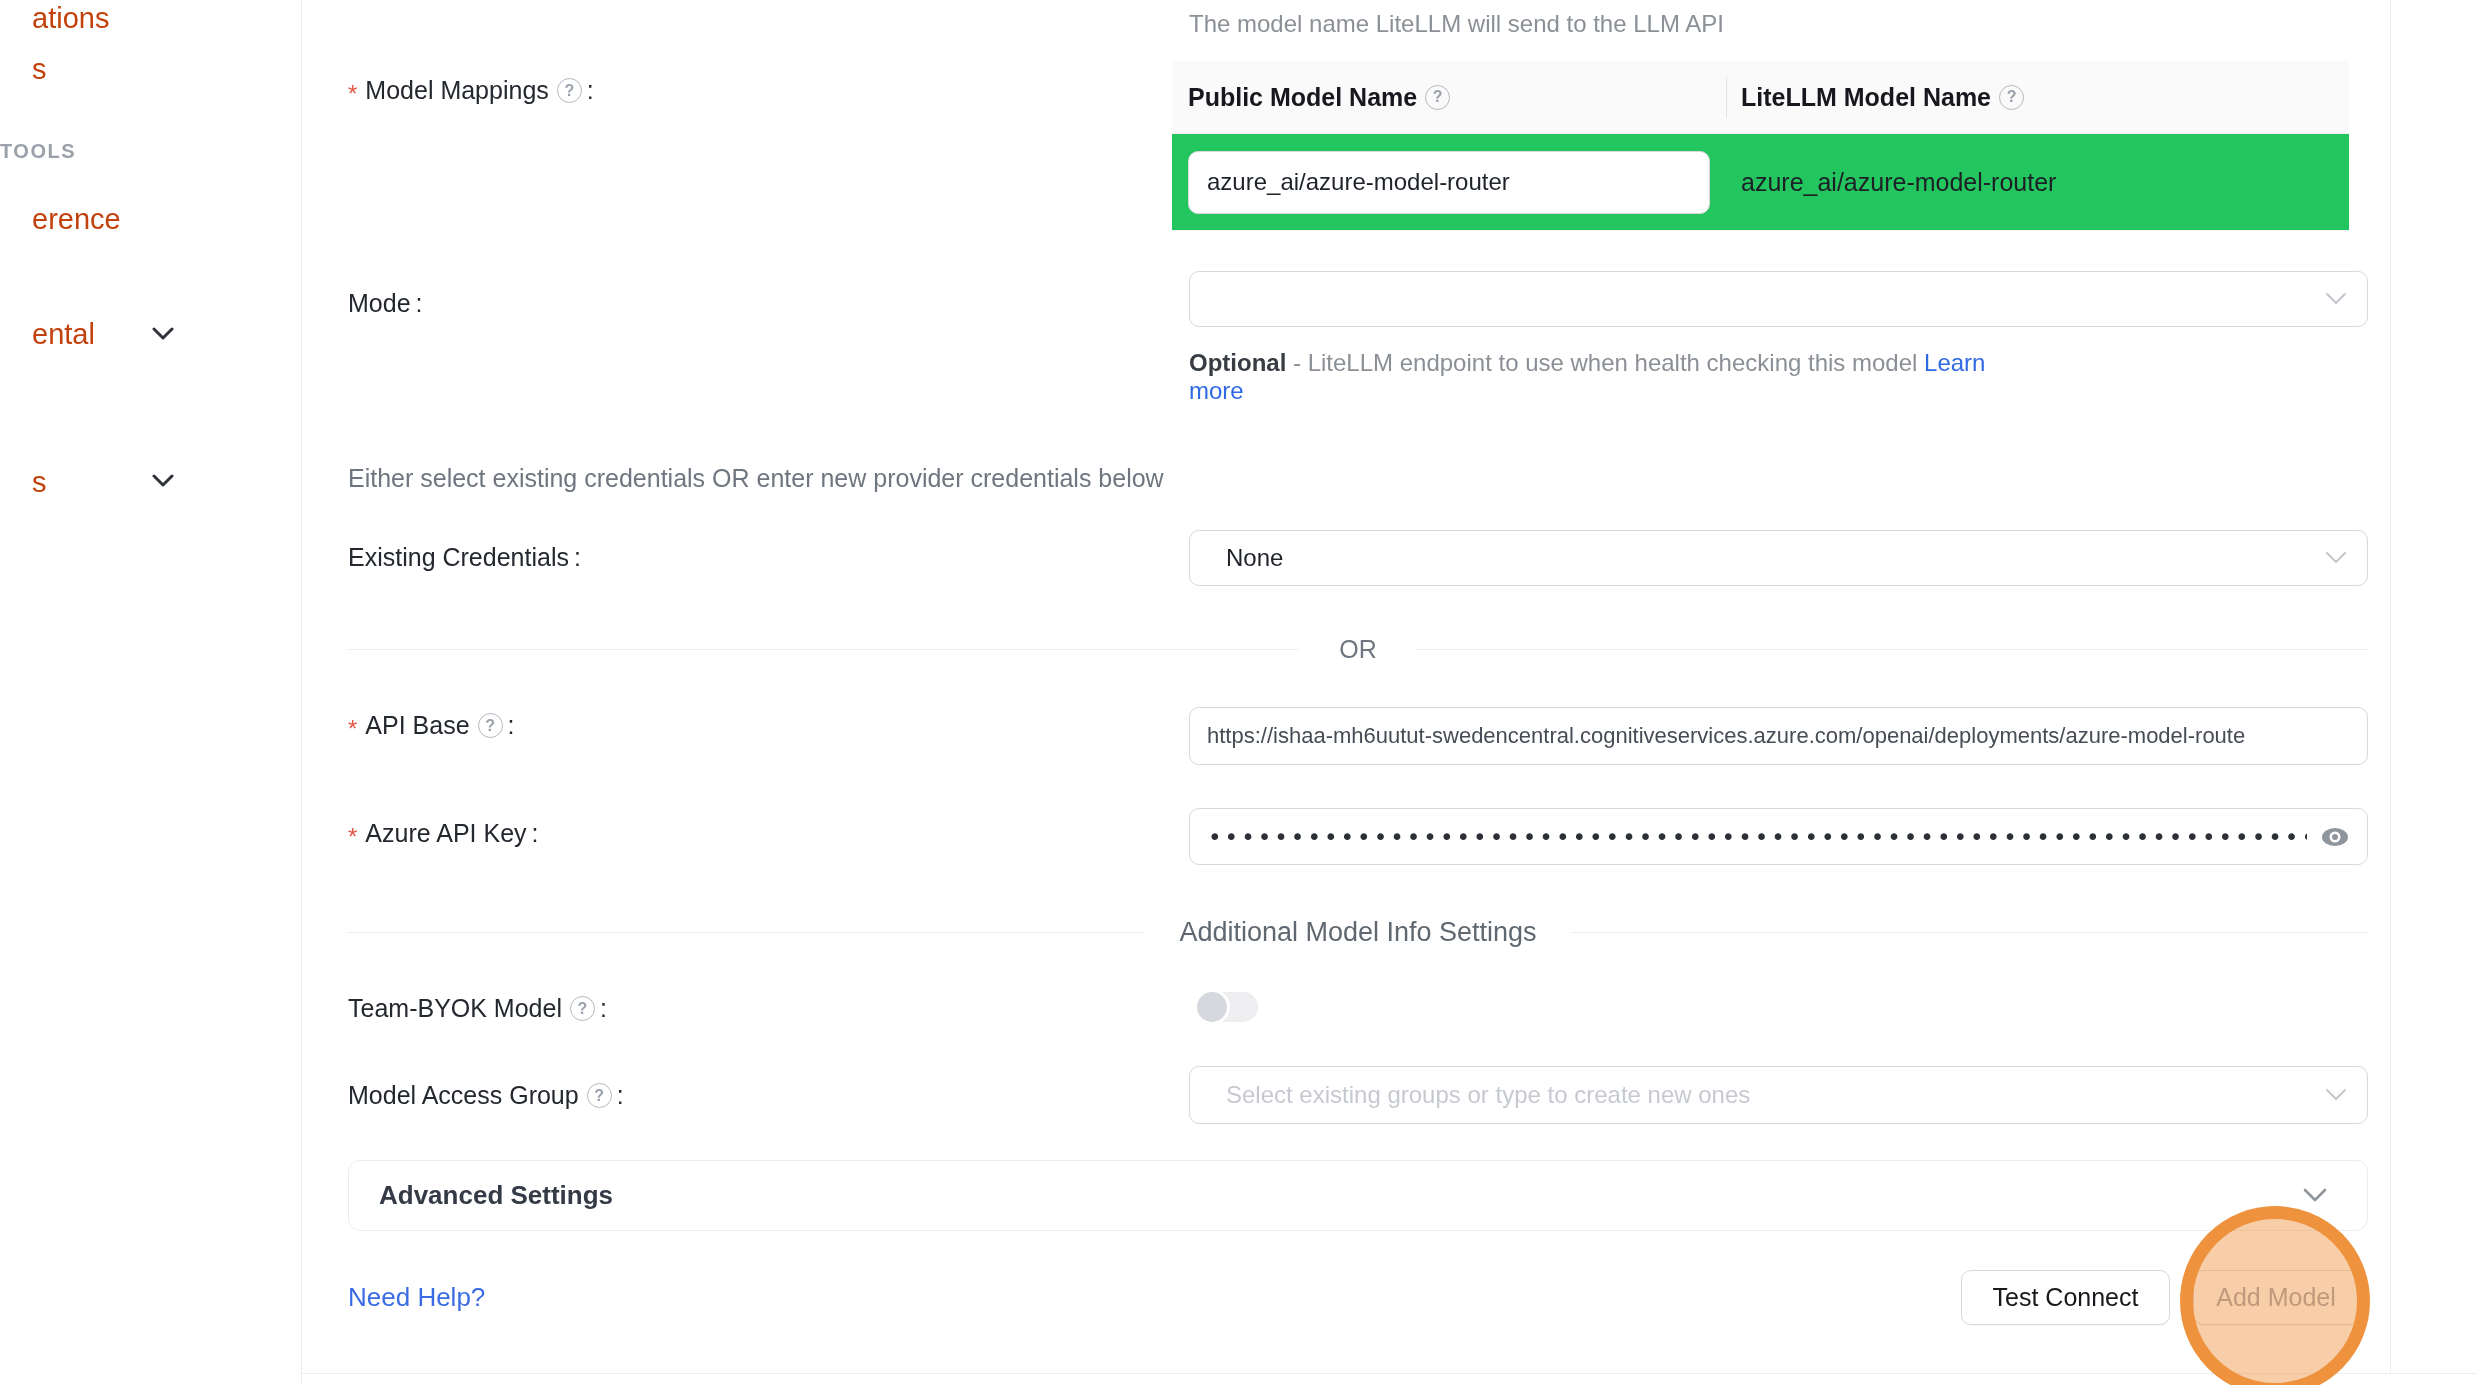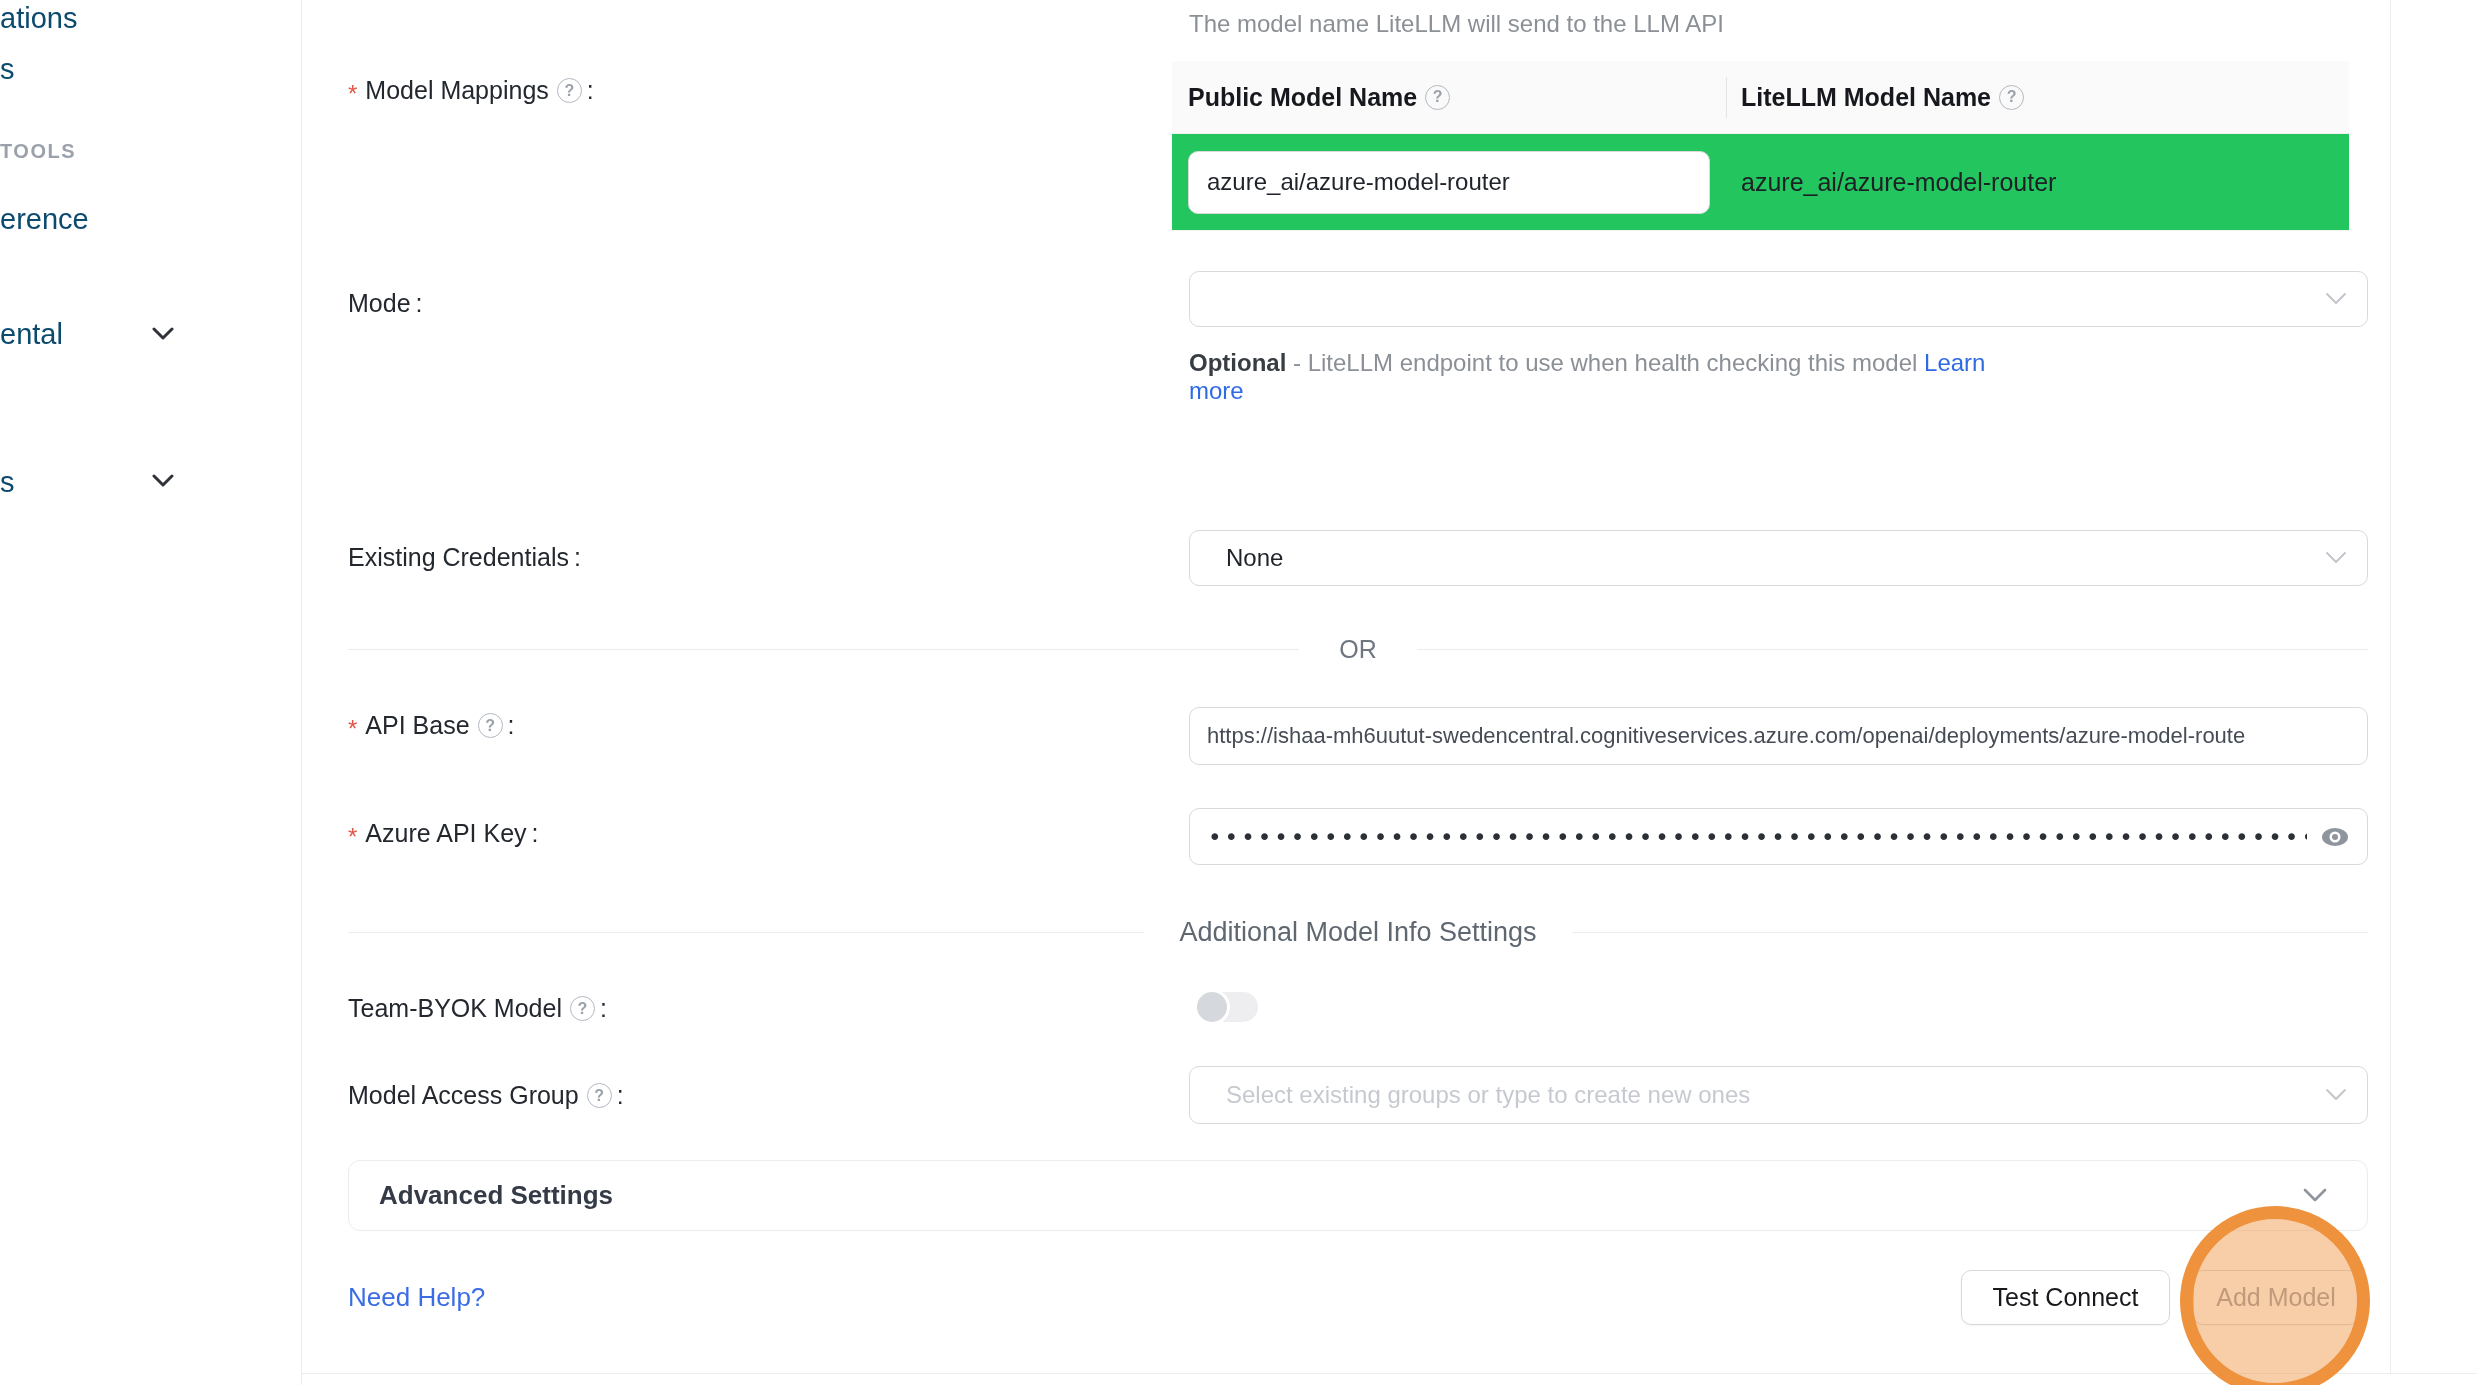--- a/index.html
+++ b/index.html
@@ -5,21 +5,21 @@
   * { box-sizing: border-box; margin: 0; padding: 0; }
   html,body { background:#fff; }
   .page {
     position: relative; width: 2477px; height: 1385px; overflow: hidden;
     font-family: "Liberation Sans", sans-serif; background:#fff; color:#23272e;
   }
   
   .sidebar { position:absolute; left:0; top:0; width:302px; height:1385px;
              border-right:1px solid #ededee; overflow:hidden; background:#fff; }
   .side-item { position:absolute; left:0; display:flex; align-items:center;
-               font-size:29px; color:#0c4a6e; font-weight:500; white-space:nowrap; cursor:pointer; }
+               font-size:29px; color:#c2410c; font-weight:500; white-space:nowrap; cursor:pointer;padding-left:32px; }
   .side-section { position:absolute; left:0; font-size:20px; font-weight:700;
                   color:#9aa1ab; letter-spacing:1.5px; }
   .side-chev { position:absolute; color:#2f3339; display:flex; }
   
   .v-line { position:absolute; width:1px; background:#ededee; }
   .h-line { position:absolute; height:1px; background:#ededee; }
   
   .lbl { position:absolute; display:flex; align-items:center; font-size:25px; color:#23272e; white-space:nowrap; }
   .star { color:#e25648; font-size:24px; margin-right:8px; position:relative; top:3px; }
   .help { width:25px; height:25px; border:1.5px solid #b3b9c1; border-radius:50%;
@@ -157,20 +157,21 @@
     <span class="chev">
       <svg width="22" height="14" viewBox="0 0 22 14">
           <path d="M2 2 L11 11 L20 2" fill="none" stroke="currentColor" stroke-width="2" stroke-linecap="round" stroke-linejoin="round"></path>
         </svg>
     </span>
   </div>
   <div class="opt-help">
     <b>Optional</b><span> - LiteLLM endpoint to use when health checking this model </span><span class="link">Learn more</span>
   </div>
 
+  <div class="note" style="left:348px; top:464px">Either select existing credentials OR enter new provider credentials below</div>
 
   <div class="lbl" style="left:348px; top:543px">
     <span>Existing Credentials</span>
     <span class="colon">:</span>
   </div>
   <div class="select" style="top:530px; height:56px">
     <span>None</span>
     <span class="chev">
       <svg width="22" height="14" viewBox="0 0 22 14">
           <path d="M2 2 L11 11 L20 2" fill="none" stroke="currentColor" stroke-width="2" stroke-linecap="round" stroke-linejoin="round"></path>

